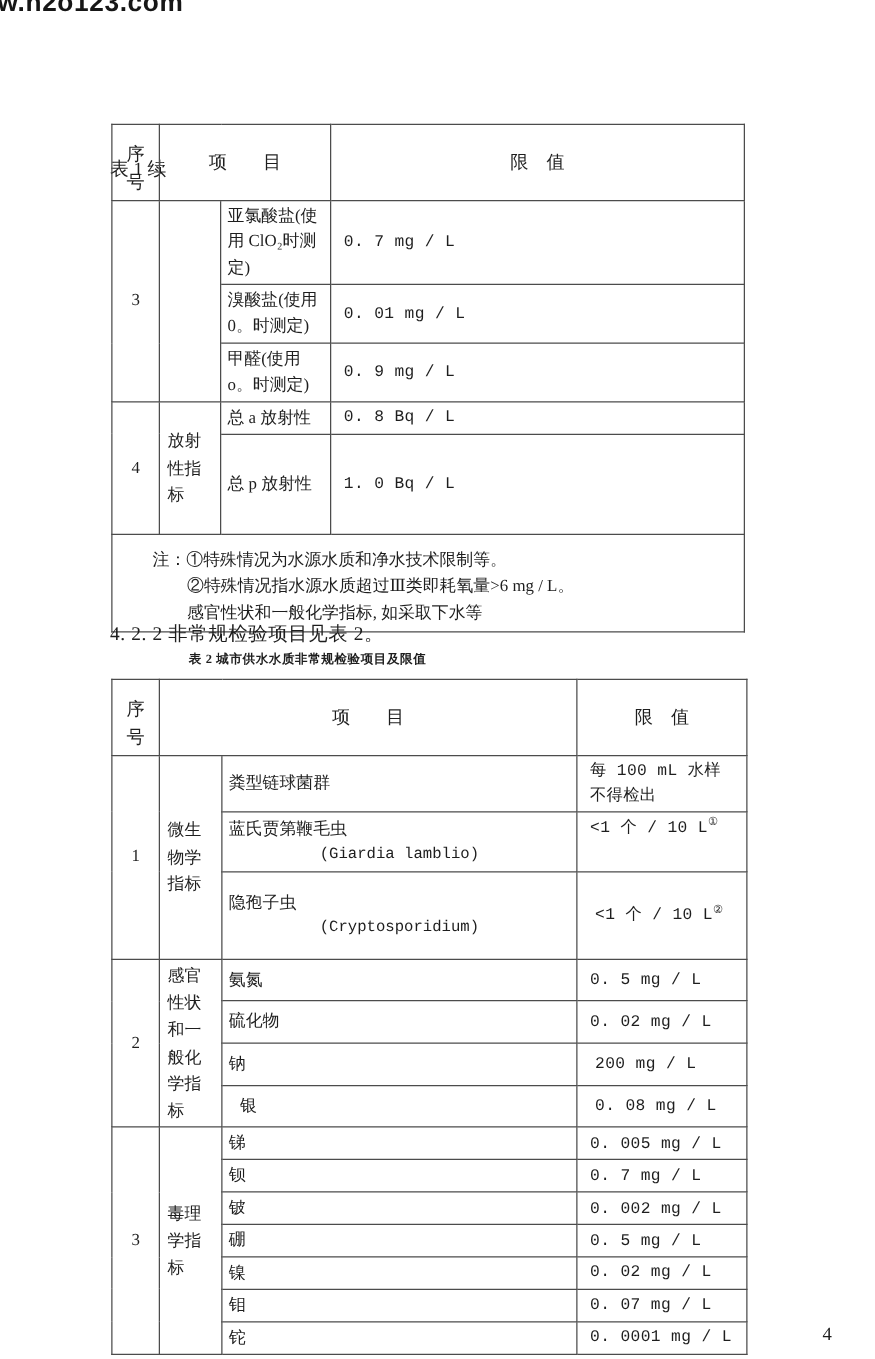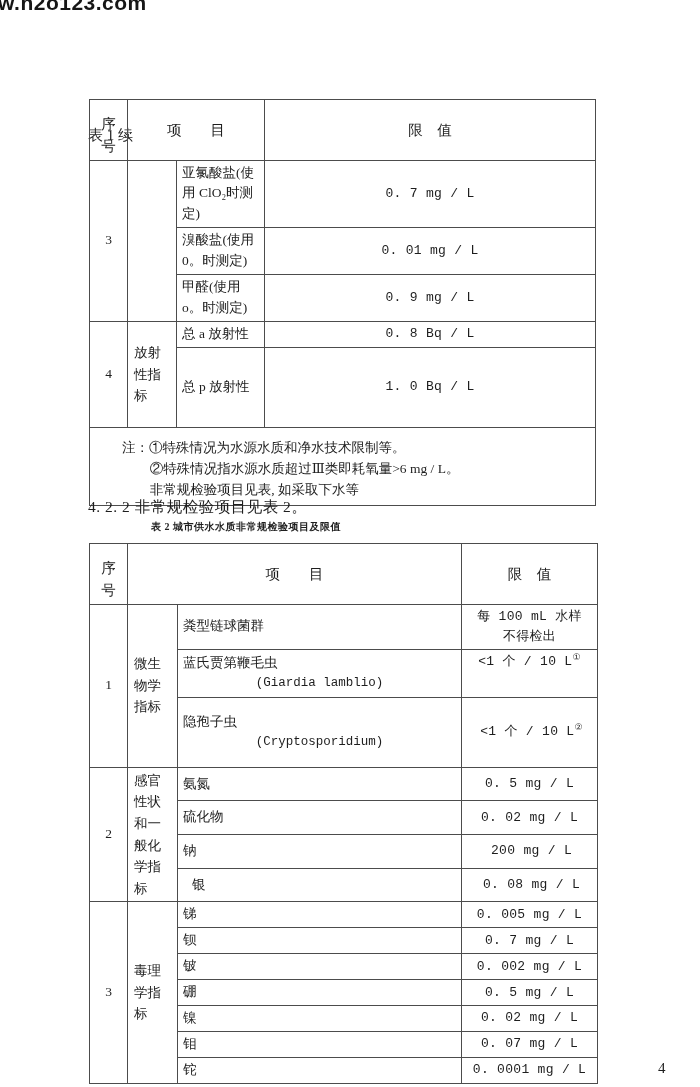--- a/index.html
+++ b/index.html
@@ -25,21 +25,21 @@
   td {
     border:1.5px solid #4c4c4c; font-size:13.5px; line-height:1.55;
     vertical-align:middle; padding:2px 5px; overflow:hidden;
   }
   td.hdr { text-align:center; font-size:14.5px; }
   .seq-wrap { display:inline-block; width:17px; word-break:break-all; line-height:1.5; text-align:center;margin-top:12px; }
   td.seq { text-align:center; }
   td.cat { text-align:left; padding:2px 6px; word-break:break-all; line-height:1.6; }
   td.val {
     font-family:"Liberation Mono","DejaVu Sans Mono",monospace;
-    font-size:13px; padding:2px 10px; letter-spacing:0.3px;text-align:center;
+    font-size:13px; padding:2px 10px; letter-spacing:0.3px;
   }
   td.val sup { font-size:9px; }
   td.item { padding:2px 5px;margin-left:28px; }
   .en-line { font-family:"Liberation Mono","DejaVu Sans Mono",monospace; font-size:12.5px;text-align:center; }
   td.notes { vertical-align:top; padding:10px 8px 4px 32px; font-size:13.5px; line-height:1.55; }
   .note-indent { padding-left:2.05em; }
   td.pad-extra { padding-left:14px; }
 </style>
 </head>
 <body>
@@ -82,21 +82,21 @@
     <td class="val">0. 8 Bq / L</td>
   </tr>
   <tr style="height:80px">
     <td class="item">总 p 放射性</td>
     <td class="val">1. 0 Bq / L</td>
   </tr>
   <tr style="height:74px">
     <td class="notes" colspan="4">
       <div><span>注：</span><span>①特殊情况为水源水质和净水技术限制等。</span></div>
       <div class="note-indent">②特殊情况指水源水质超过Ⅲ类即耗氧量&gt;6 mg / L。</div>
-      <div class="note-indent">非常规检验项目见表, 如采取下水等</div>
+      <div class="note-indent">感官性状和一般化学指标, 如采取下水等</div>
     </td>
   </tr>
 </tbody>
   </table>
 
 <div class="section-heading">4. 2. 2 非常规检验项目见表 2。</div>
 <div class="t2-title">表 2 城市供水水质非常规检验项目及限值</div>
 
 <table id="table2">
   <colgroup>

